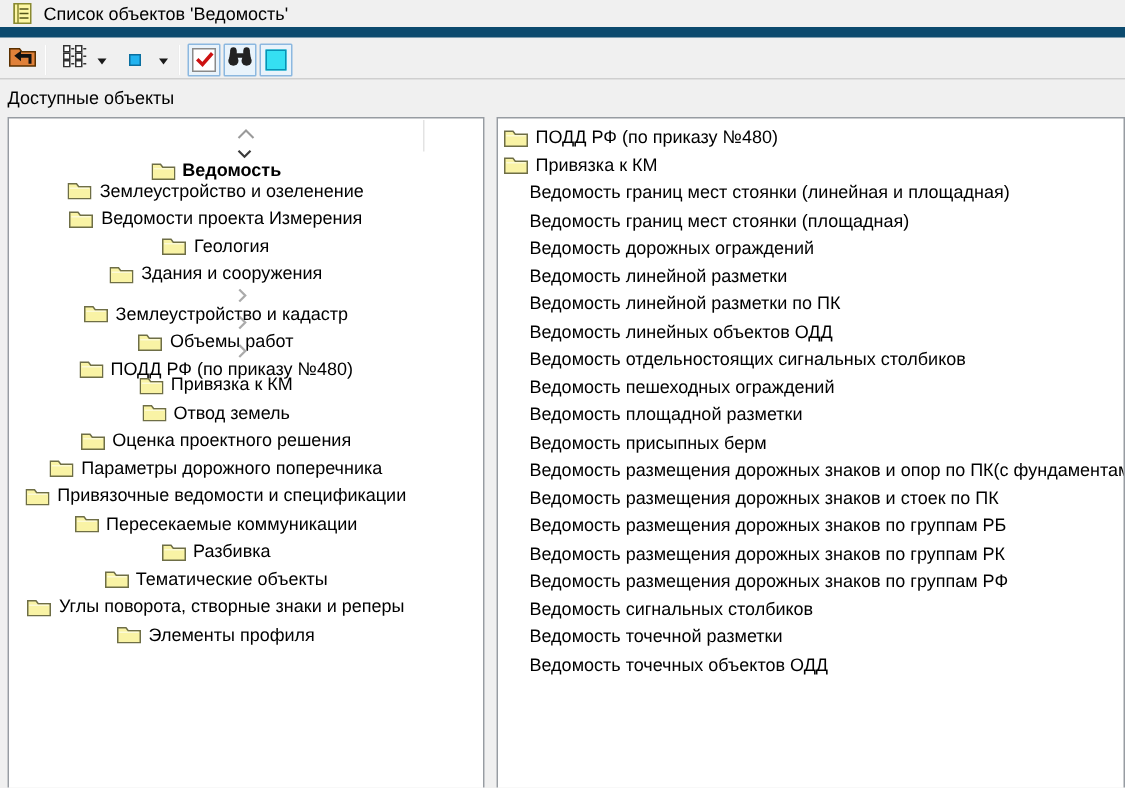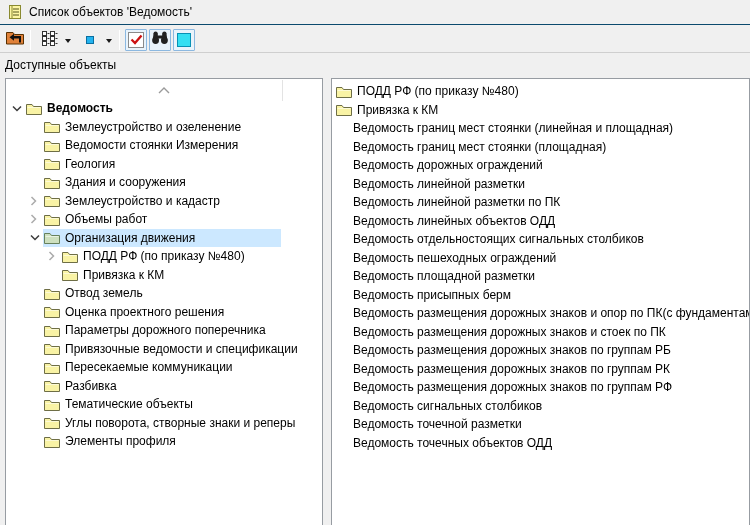--- a/index.html
+++ b/index.html
@@ -5,21 +5,21 @@
   * { margin:0; padding:0; box-sizing:border-box; }
   html,body { width:750px; height:525px; overflow:hidden; }
   body {
     background:#f0f0f0;
     font-family:"Liberation Sans", sans-serif;
     color:#000;
     position:relative;
   }
   
   .titlebar { position:absolute; left:0; top:0; width:750px; height:25px;
-              display:flex; align-items:center; border-bottom:1px solid #0c4a6e; }
+              display:flex; align-items:center; border-bottom:7px solid #0c4a6e; }
   .title-icon { margin-left:8px; display:flex; }
   .title-text { margin-left:7px; font-size:12px; }
   
   .toolbar { position:absolute; left:0; top:27px; width:750px; height:26px;
              display:flex; align-items:center; border-bottom:1px solid #cfcfcf; }
   .tool-plain { width:24px; height:22px; margin-left:3px; display:flex;
                 align-items:center; justify-content:center; }
   .tool-sep { width:1px; height:20px; background:#c5c5c5; border-right:1px solid #fff;
               margin:0 3px; }
   .tbtn { width:22px; height:22px; margin-left:2px; display:flex; align-items:center;
@@ -37,21 +37,21 @@
   .objects-label { position:absolute; left:5px; top:58px; font-size:12px; }
   
   .panel { position:absolute; background:#fff; border:1px solid #979ca2; overflow:hidden; }
   .panel-left  { left:5px;   top:78px; width:318px; height:455px; }
   .panel-right { left:331px; top:78px; width:419px; height:455px; padding-top:3px; }
   .scrollup-row { height:20px; display:flex; align-items:center; justify-content:center; }
   .faint-col-line { position:absolute; left:276px; top:1px; width:1px; height:21px;
                     background:#e3e3e3; }
   
   .trow { height:18.5px; display:flex; align-items:center; font-size:12px;
-          white-space:nowrap; cursor:default; }
+          white-space:nowrap; cursor:default;flex-direction:column; }
   .chev-slot { width:13px; display:flex; align-items:center; justify-content:flex-start;
                flex:none; }
   .tcontent { display:flex; align-items:center; flex:1; margin-right:41px;
               padding-left:1px; height:100%; }
   .tcontent.selected { background:#cce8ff; }
   .ticon { display:flex; flex:none; margin-right:5px; }
   .trow.bold .tlabel { font-weight:bold; }
   
   .lrow { height:18.5px; display:flex; align-items:center; font-size:12px;
           white-space:nowrap; cursor:default; }
@@ -186,21 +186,21 @@
       <div class="trow">
         <span style="width: 24px; flex: 0 0 auto;"></span>
         <span class="chev-slot"></span>
         <span class="tcontent">
           <span class="ticon">
             <svg width="16" height="13" viewBox="0 0 16 13">
               <path d="M0.5 2.5 H6 L7.5 4.5 H15.5 V12.5 H0.5 Z" fill="#f9f3a5" stroke="#6e6e46"></path>
               <line x1="1.5" y1="5.5" x2="14.5" y2="5.5" stroke="#ffffff" stroke-opacity="0.55"></line>
             </svg>
           </span>
-          <span class="tlabel">Ведомости стоянки Измерения</span>
+          <span class="tlabel">Ведомости проекта Измерения</span>
         </span>
       </div>
       <div class="trow">
         <span style="width: 24px; flex: 0 0 auto;"></span>
         <span class="chev-slot"></span>
         <span class="tcontent">
           <span class="ticon">
             <svg width="16" height="13" viewBox="0 0 16 13">
               <path d="M0.5 2.5 H6 L7.5 4.5 H15.5 V12.5 H0.5 Z" fill="#f9f3a5" stroke="#6e6e46"></path>
               <line x1="1.5" y1="5.5" x2="14.5" y2="5.5" stroke="#ffffff" stroke-opacity="0.55"></line>
@@ -247,37 +247,20 @@
           </svg>
         </span>
         <span class="tcontent">
           <span class="ticon">
             <svg width="16" height="13" viewBox="0 0 16 13">
               <path d="M0.5 2.5 H6 L7.5 4.5 H15.5 V12.5 H0.5 Z" fill="#f9f3a5" stroke="#6e6e46"></path>
               <line x1="1.5" y1="5.5" x2="14.5" y2="5.5" stroke="#ffffff" stroke-opacity="0.55"></line>
             </svg>
           </span>
           <span class="tlabel">Объемы работ</span>
-        </span>
-      </div>
-      <div class="trow">
-        <span style="width: 24px; flex: 0 0 auto;"></span>
-        <span class="chev-slot">
-          <svg width="10" height="7" viewBox="0 0 10 7">
-            <polyline points="1,1.5 5,5.5 9,1.5" fill="none" stroke="#3c3c3c" stroke-width="1.5"></polyline>
-          </svg>
-        </span>
-        <span class="tcontent selected">
-          <span class="ticon">
-            <svg width="16" height="13" viewBox="0 0 16 13">
-              <path d="M0.5 2.5 H6 L7.5 4.5 H15.5 V12.5 H0.5 Z" fill="#cde0bf" stroke="#67815c"></path>
-              <line x1="1.5" y1="5.5" x2="14.5" y2="5.5" stroke="#ffffff" stroke-opacity="0.55"></line>
-            </svg>
-          </span>
-          <span class="tlabel">Организация движения</span>
         </span>
       </div>
       <div class="trow">
         <span style="width: 42px; flex: 0 0 auto;"></span>
         <span class="chev-slot">
           <svg width="7" height="10" viewBox="0 0 7 10">
             <polyline points="1.5,1 5.5,5 1.5,9" fill="none" stroke="#ababab" stroke-width="1.5"></polyline>
           </svg>
         </span>
         <span class="tcontent">

